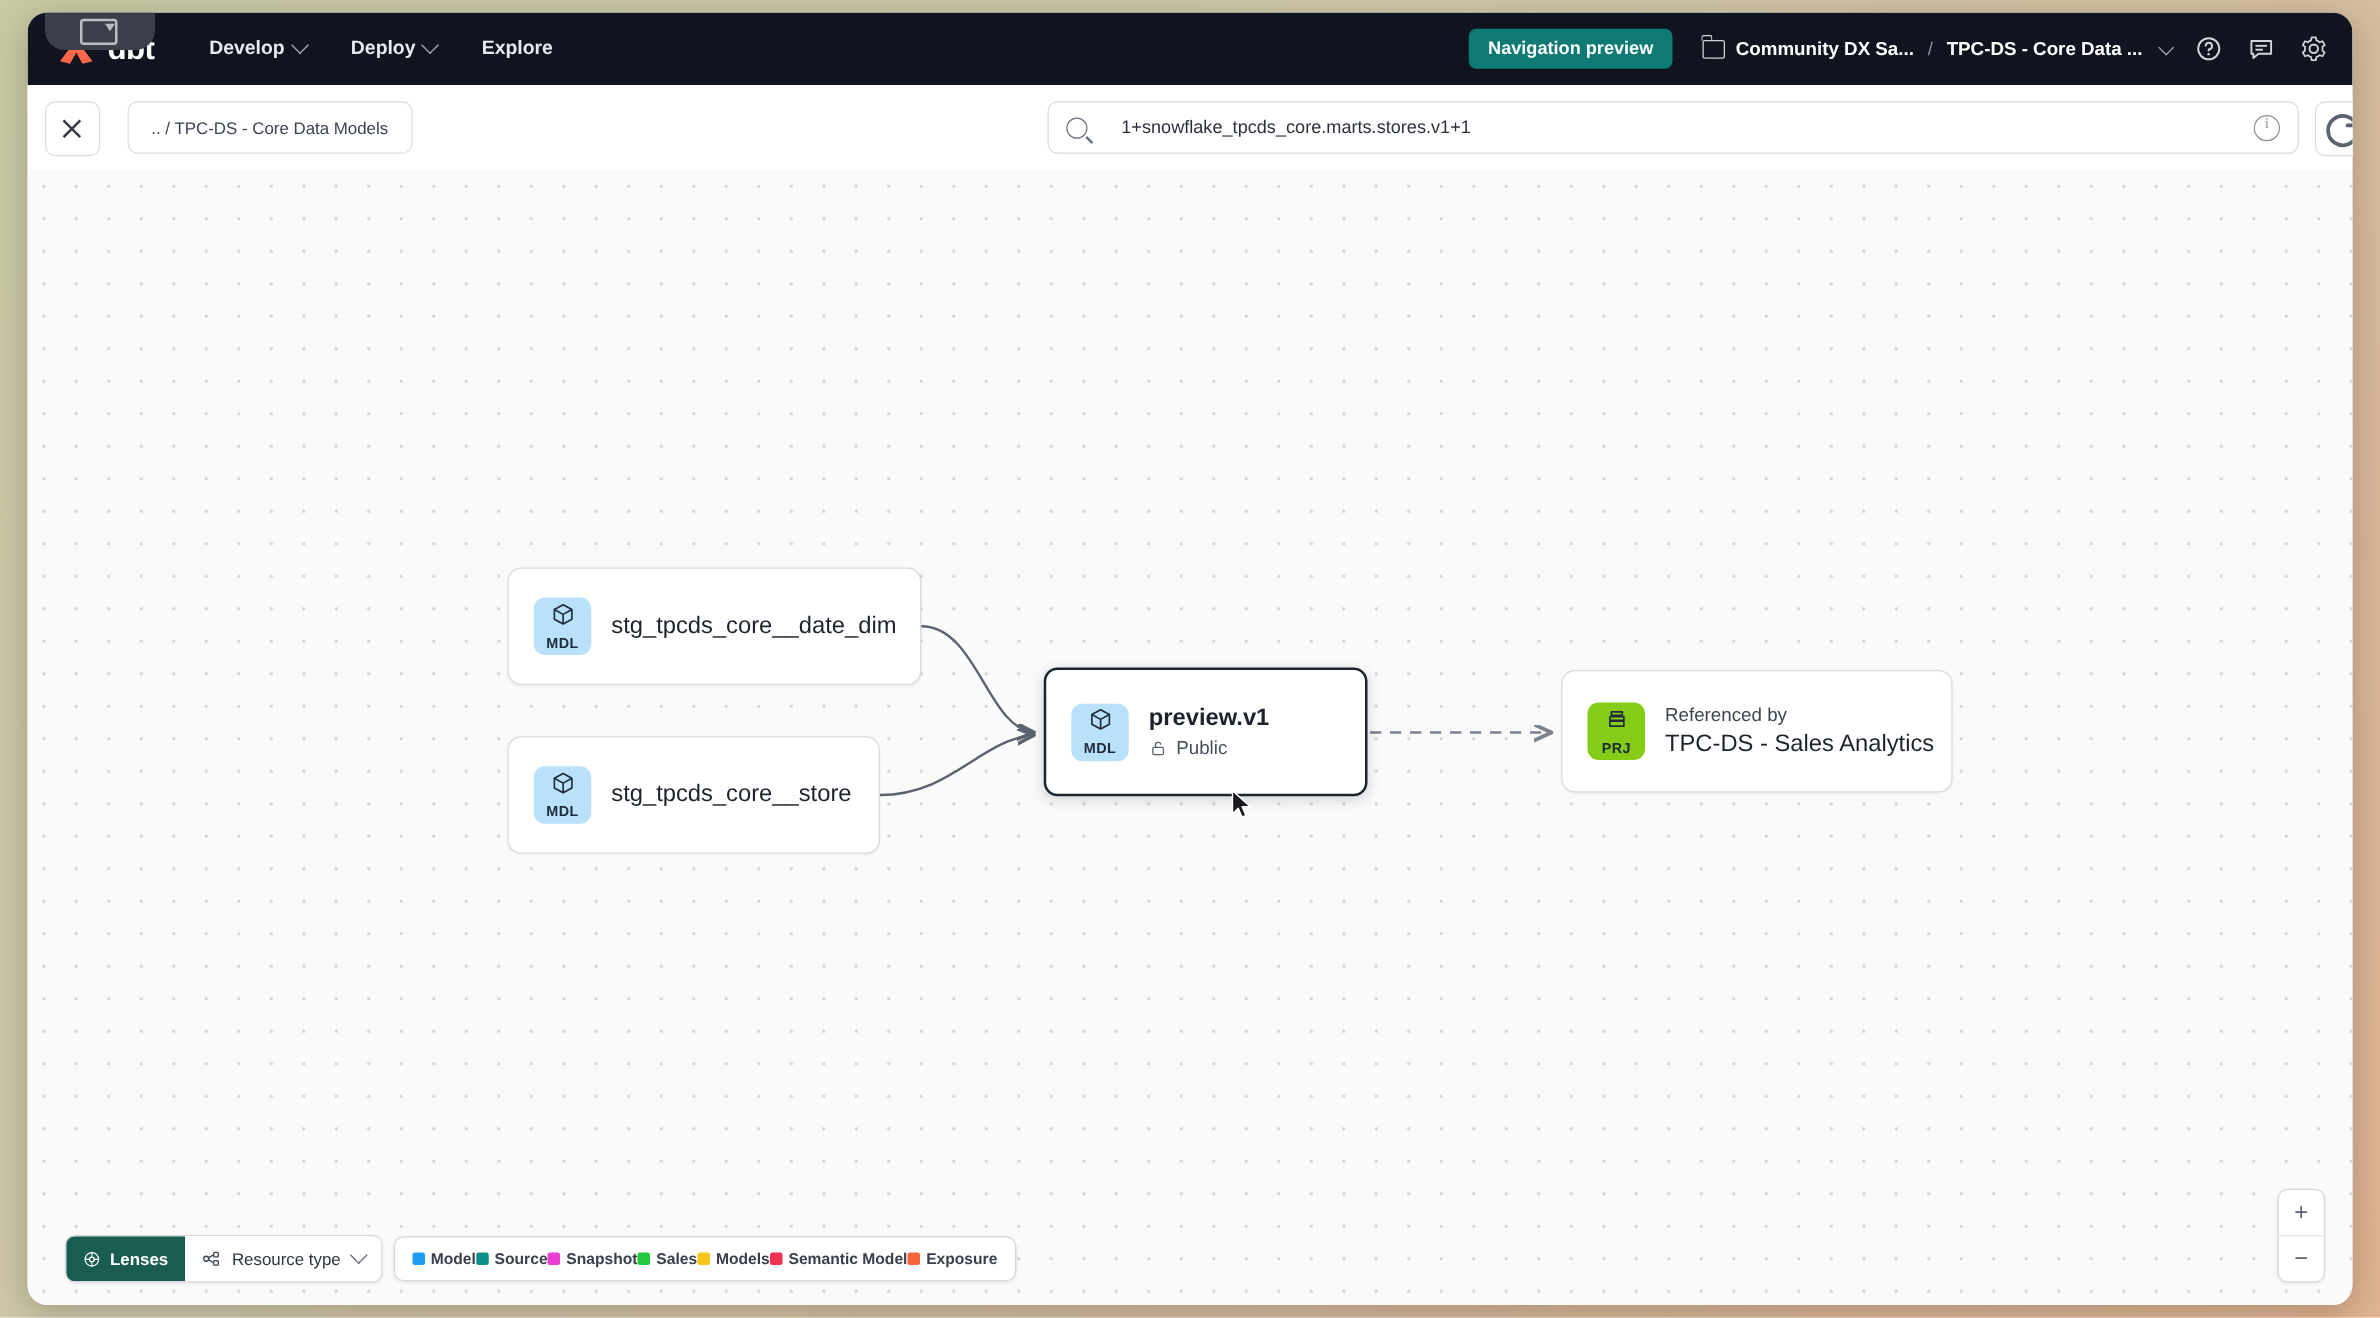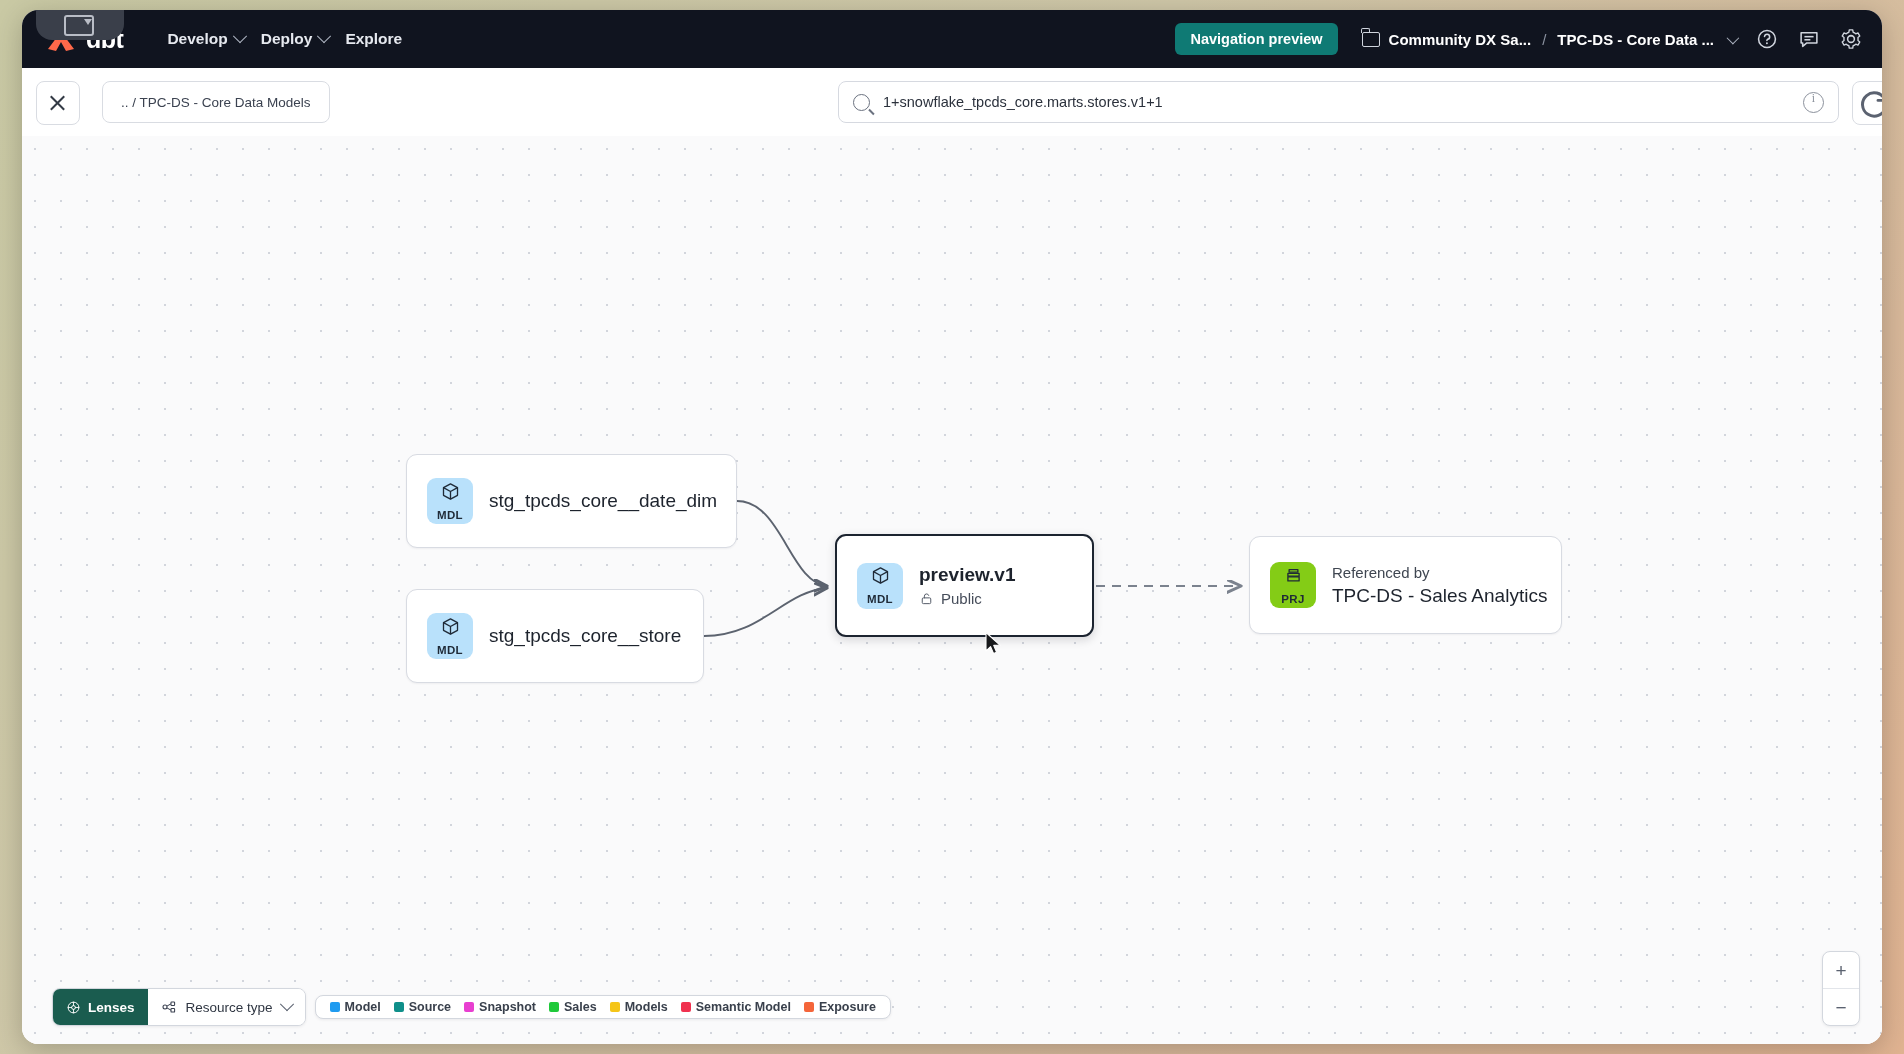--- a/index.html
+++ b/index.html
@@ -71,21 +71,21 @@
     margin-left: 22px;
     gap: 8px;
   }
   .logo-mark { width: 34px; height: 30px; }
   .logo-text {
     color: #ffffff;
     font-size: 25px;
     font-weight: 700;
     letter-spacing: -0.5px;
   }
-  .nav-items { display: flex; align-items: flex-end; margin-left: 44px; gap: 16px; }
+  .nav-items { display: flex; align-items: flex-end; margin-left: 44px; gap: 36px; }
   .nav-item {
     color: #e6e9ef;
     font-size: 15.5px;
     font-weight: 600;
     display: flex;
     align-items: center;
     gap: 7px;
     cursor: pointer;
   }
   .chev-d {
@@ -216,21 +216,21 @@
   }
   #search-box .mag::after {
     content: "";
     position: absolute;
     right: -6px; bottom: -3px;
     width: 7px; height: 1.9px;
     background: #6b7280;
     transform: rotate(45deg);
   }
   #search-value {
-    margin-left: 13px;
+    margin-left: 27px;
     font-size: 14.5px;
     color: #2b313c;
     white-space: nowrap;
     flex: 1 1 auto;
     font-family: "Liberation Sans", sans-serif;
   }
   #search-info {
     width: 19px; height: 19px;
     border: 1.6px solid #8b919c;
     border-radius: 50%;
@@ -365,25 +365,24 @@
     align-items: center;
     gap: 9px;
     padding: 0 13px;
     font-size: 13.5px;
     color: #2f3642;
     font-weight: 500;
     cursor: pointer;
     background: #fff;
   }
   #legend {
-    height: 24px;
+    height: 36px;
     box-sizing: border-box;
     display: flex;
     align-items: center;
-    gap: 13px;
     padding: 0 14px;
     border: 1px solid #d3d7de;
     border-radius: 8px;
     background: #fff;
     box-shadow: 0 1px 3px rgba(16,20,31,0.07);
   }
   .legend-item { display: flex; align-items: center; gap: 5px; }
   .legend-swatch { width: 10px; height: 10px; border-radius: 2px; }
   .legend-label { font-size: 12.5px; color: #39404c; font-weight: 600; white-space: nowrap; }
 

